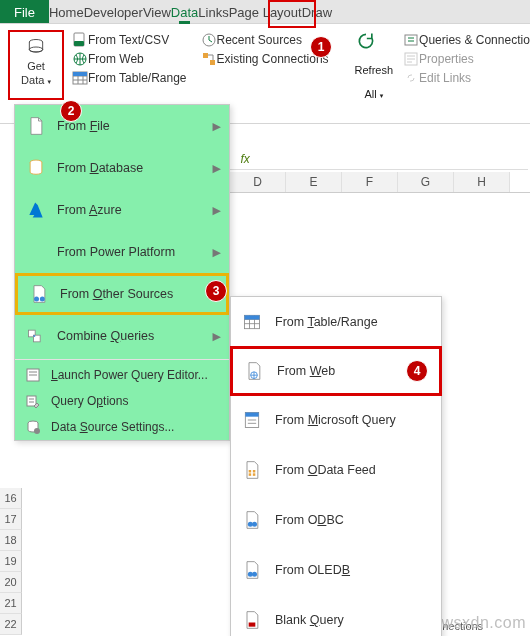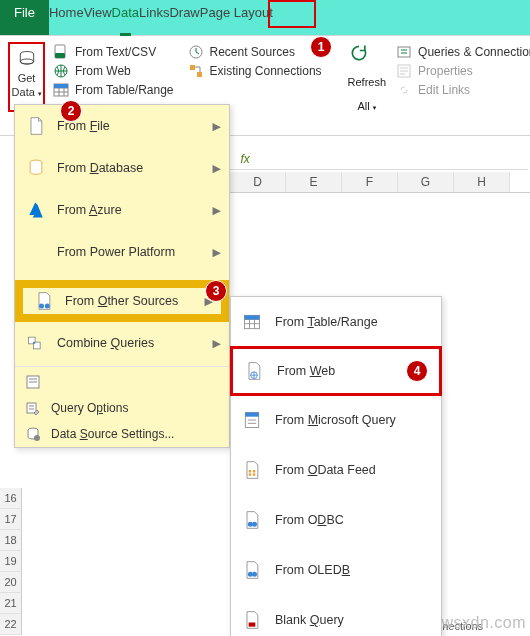--- a/index.html
+++ b/index.html
@@ -1,49 +1,49 @@
 <!DOCTYPE html>
 <html><head>
 <meta charset="utf-8">
 <style>
   * { box-sizing: border-box; margin: 0; padding: 0; font-family: 'Segoe UI', Arial, sans-serif; }
   body { background: #fff; width: 530px; height: 636px; overflow: hidden; position: relative; font-size: 13px; color: #222; }
 
   
-  .tabs { display: flex; height: 36px; background: #5eead4; border-bottom: 1px solid #d5d5d5; align-items: stretch; }
+  .tabs { display: flex; height: 24px; background: #e5e5e5; border-bottom: 1px solid #d5d5d5; align-items: stretch; }
   .file-tab { background: #107c41; color: #fff; padding: 5px 14px; font-size: 13px; }
   .tab { padding: 5px 0; color: #444; font-size: 13px; cursor: pointer; position: relative; }
   .tab.active { color: #107c41; font-weight: 500; }
   .tab.active::after { content: ""; position: absolute; left: 8px; right: 8px; bottom: -1px; height: 3px; background: #107c41; }
   .redbox-data { position: absolute; left: 268px; top: 0px; width: 48px; height: 28px; border: 2px solid #d80000; pointer-events: none; }
 
   
   .ribbon { display: flex; background: #fff; padding: 6px 0 0 8px; border-bottom: 1px solid #d5d5d5; height: 100px; align-items: flex-start; }
   .getdata-block { margin-right: 8px; text-align: center; position: relative; }
-  .getdata-btn { width: 37px; height: 70px; display: flex; flex-direction: column; align-items: center; justify-content: flex-start; border: 2px solid #d80000; padding-top: 4px; }
+  .getdata-btn { width: 56px; height: 70px; display: flex; flex-direction: column; align-items: center; justify-content: flex-start; border: 2px solid #d80000; padding-top: 4px; }
   .getdata-label { font-size: 11px; line-height: 12px; color: #333; margin-top: 2px; }
   .ribbon-col { display: flex; flex-direction: column; gap: 3px; padding-top: 2px; margin-right: 14px; }
-  .ribbon-item { display: flex; align-items: center; gap: 6px; font-size: 12px; color: #333; white-space: nowrap; }
+  .ribbon-item { display: flex; align-items: center; font-size: 12px; color: #333; white-space: nowrap; }
   .ribbon-item.grey { color: #999; }
   .ribbon-sep { width: 1px; background: #ddd; height: 80px; margin: 0 8px 0 4px; }
   .refresh-block { text-align: center; margin-right: 10px; }
   .refresh-label { font-size: 11px; line-height: 12px; margin-top: 12px; }
   .group-label { position: absolute; bottom: 4px; left: 370px; font-size: 11px; color: #555; }
 
   .numcircle { width: 22px; height: 22px; border-radius: 50%; background: #c00000; color: #fff; display: flex; align-items: center; justify-content: center; font-size: 12px; font-weight: bold; position: absolute; z-index: 10; border: 1px solid #fff; }
 
   
-  .menu1 { position: absolute; left: 14px; top: 104px; width: 216px; background: #fef9c3; border: 1px solid #c8c8c8; box-shadow: 2px 2px 6px rgba(0,0,0,0.15); z-index: 5; }
+  .menu1 { position: absolute; left: 14px; top: 104px; width: 216px; background: #86efac; border: 1px solid #c8c8c8; box-shadow: 2px 2px 6px rgba(0,0,0,0.15); z-index: 5; }
   .menu-item { display: flex; align-items: center; height: 42px; padding: 0 8px 0 10px; gap: 10px; cursor: pointer; position: relative; }
   .menu-item .lbl { flex: 1; font-size: 12.5px; color: #333; }
   .menu-item .chevron { font-size: 11px; color: #777; }
   .menu-sep { height: 1px; background: #e2e2e2; margin: 2px 0; }
   .menu-item.small { height: 26px; }
   .menu-item.small .lbl { font-size: 12px; }
-  .menu-item.highlight { border: 8px solid #eab308; margin-top: 7px; }
+  .menu-item.highlight { border: 3px solid #eab308; }
 
   
   .menu2 { position: absolute; left: 230px; top: 296px; width: 212px; background: #fff; border: 1px solid #c8c8c8; box-shadow: 2px 2px 6px rgba(0,0,0,0.15); z-index: 5; }
   .m2-item { display: flex; align-items: center; height: 50px; padding: 0 10px; gap: 12px; position: relative; cursor: pointer; }
   .m2-item .lbl { font-size: 12.5px; color: #333; }
   .m2-item.highlight { border: 3px solid #d80000; margin: -1px; }
 
   
   .namebox-row { position: absolute; left: 128px; top: 148px; display: flex; align-items: center; gap: 4px; border-bottom: 1px solid #ddd; height: 22px; width: 400px; z-index: 1; }
   .namebox { width: 70px; height: 20px; border: 1px solid #ccc; background: #fff; font-size: 12px; padding: 1px 4px; display: flex; align-items: center; }
@@ -67,25 +67,26 @@
   .icon svg { width: 20px; height: 20px; }
   .icon16 { width: 16px; height: 16px; display: inline-flex; align-items: center; justify-content: center; }
   .icon16 svg { width: 16px; height: 16px; }
 </style>
 </head>
 <body>
 
 <div class="tabs">
   <div class="file-tab">File</div>
   <div class="tab">Home</div>
+  <div class="tab">Developer</div>
   <div class="tab">View</div>
   <div class="tab active">Data</div>
   <div class="tab">Links</div>
+  <div class="tab">Page Layout</div>
   <div class="tab">Draw</div>
-  <div class="tab">Page Layout</div>
   <div class="redbox-data"></div>
 </div>
 
 <div class="ribbon">
   <div class="getdata-block">
     <div class="getdata-btn">
       <span class="icon">
         <svg viewBox="0 0 24 24">
             <ellipse cx="12" cy="6" rx="8" ry="3" fill="#fff" stroke="#333"></ellipse>
             <path d="M4 6v9c0 1.7 3.6 3 8 3s8-1.3 8-3V6" fill="#fff" stroke="#333"></path>
@@ -279,20 +280,21 @@
     <span class="chevron">▶</span>
   </div>
   <div class="menu-sep"></div>
   <div class="menu-item small">
     <span class="icon16">
         <svg viewBox="0 0 16 16">
           <rect x="2" y="2" width="12" height="12" fill="#fff" stroke="#888"></rect>
           <path d="M4 5h8M4 8h8" stroke="#888"></path>
         </svg>
       </span>
+    <span class="lbl"><u>L</u>aunch Power Query Editor...</span>
   </div>
   <div class="menu-item small">
     <span class="icon16">
         <svg viewBox="0 0 16 16">
           <rect x="2" y="3" width="9" height="10" fill="#fff" stroke="#888"></rect>
           <path d="M4 6h5M4 9h5" stroke="#888"></path>
           <path d="M12 10l2 2-3 3-2-2z" fill="#ccc" stroke="#888"></path>
         </svg>
       </span>
     <span class="lbl">Query O<u>p</u>tions</span>

